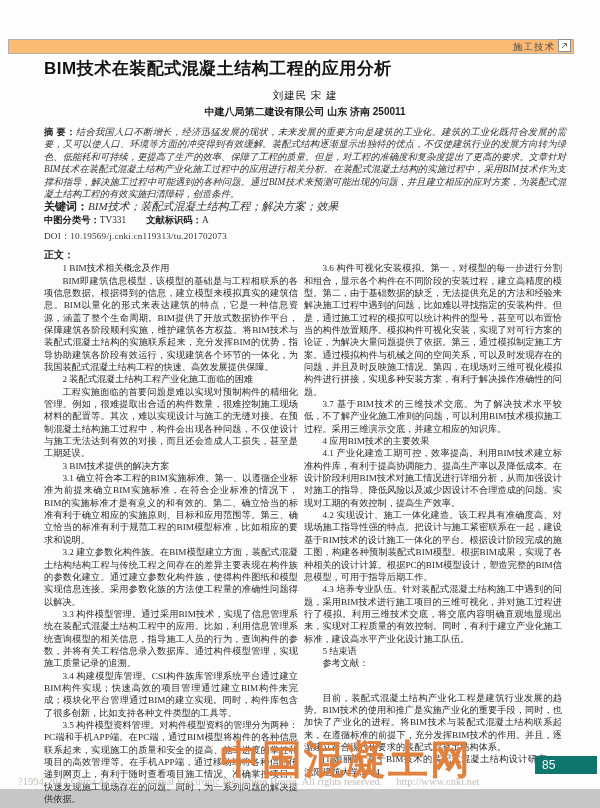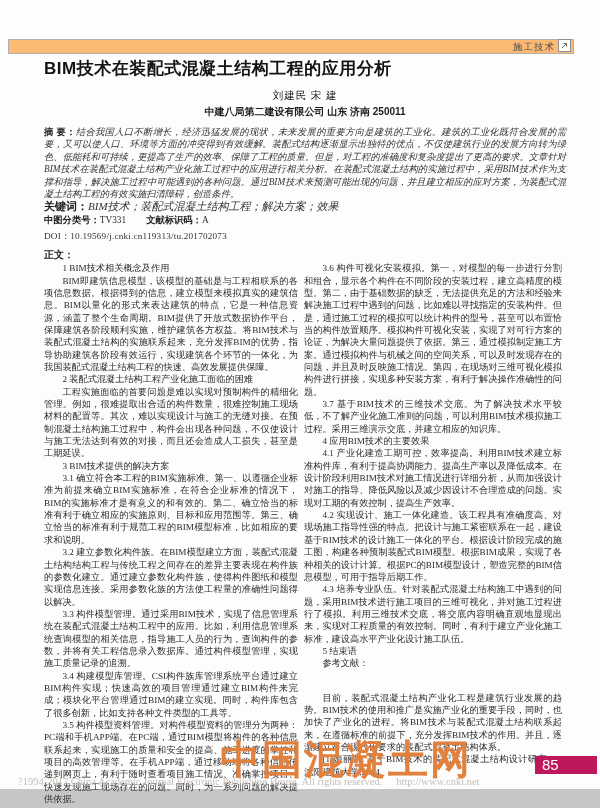--- a/index.html
+++ b/index.html
@@ -73,23 +73,23 @@
     font-weight:bold;font-size:40px;line-height:36px;letter-spacing:2px;white-space:nowrap;
   }
   
   .footer-copy{
     position:absolute;left:18px;top:776px;z-index:2;width:560px;
     font-size:10.5px;color:#c6beb8;white-space:nowrap;
   }
   .footer-url{margin-left:14px;}
   .pageno{
     position:absolute;right:3px;top:756px;width:62px;height:18px;z-index:2;
-    background:#be185d;color:#fff;
+    background:#0f766e;color:#fff;
     font-family:"Liberation Sans","DejaVu Sans",sans-serif;
-    font-size:15px;line-height:18px;padding-left:7px;box-sizing:border-box;
+    font-size:12px;line-height:18px;padding-left:7px;box-sizing:border-box;
   }
 </style>
 </head>
 <body>
 
 <div class="page">
 
   <div class="top-band">
     <span class="band-label">施工技术</span>
     <span class="band-icon">

